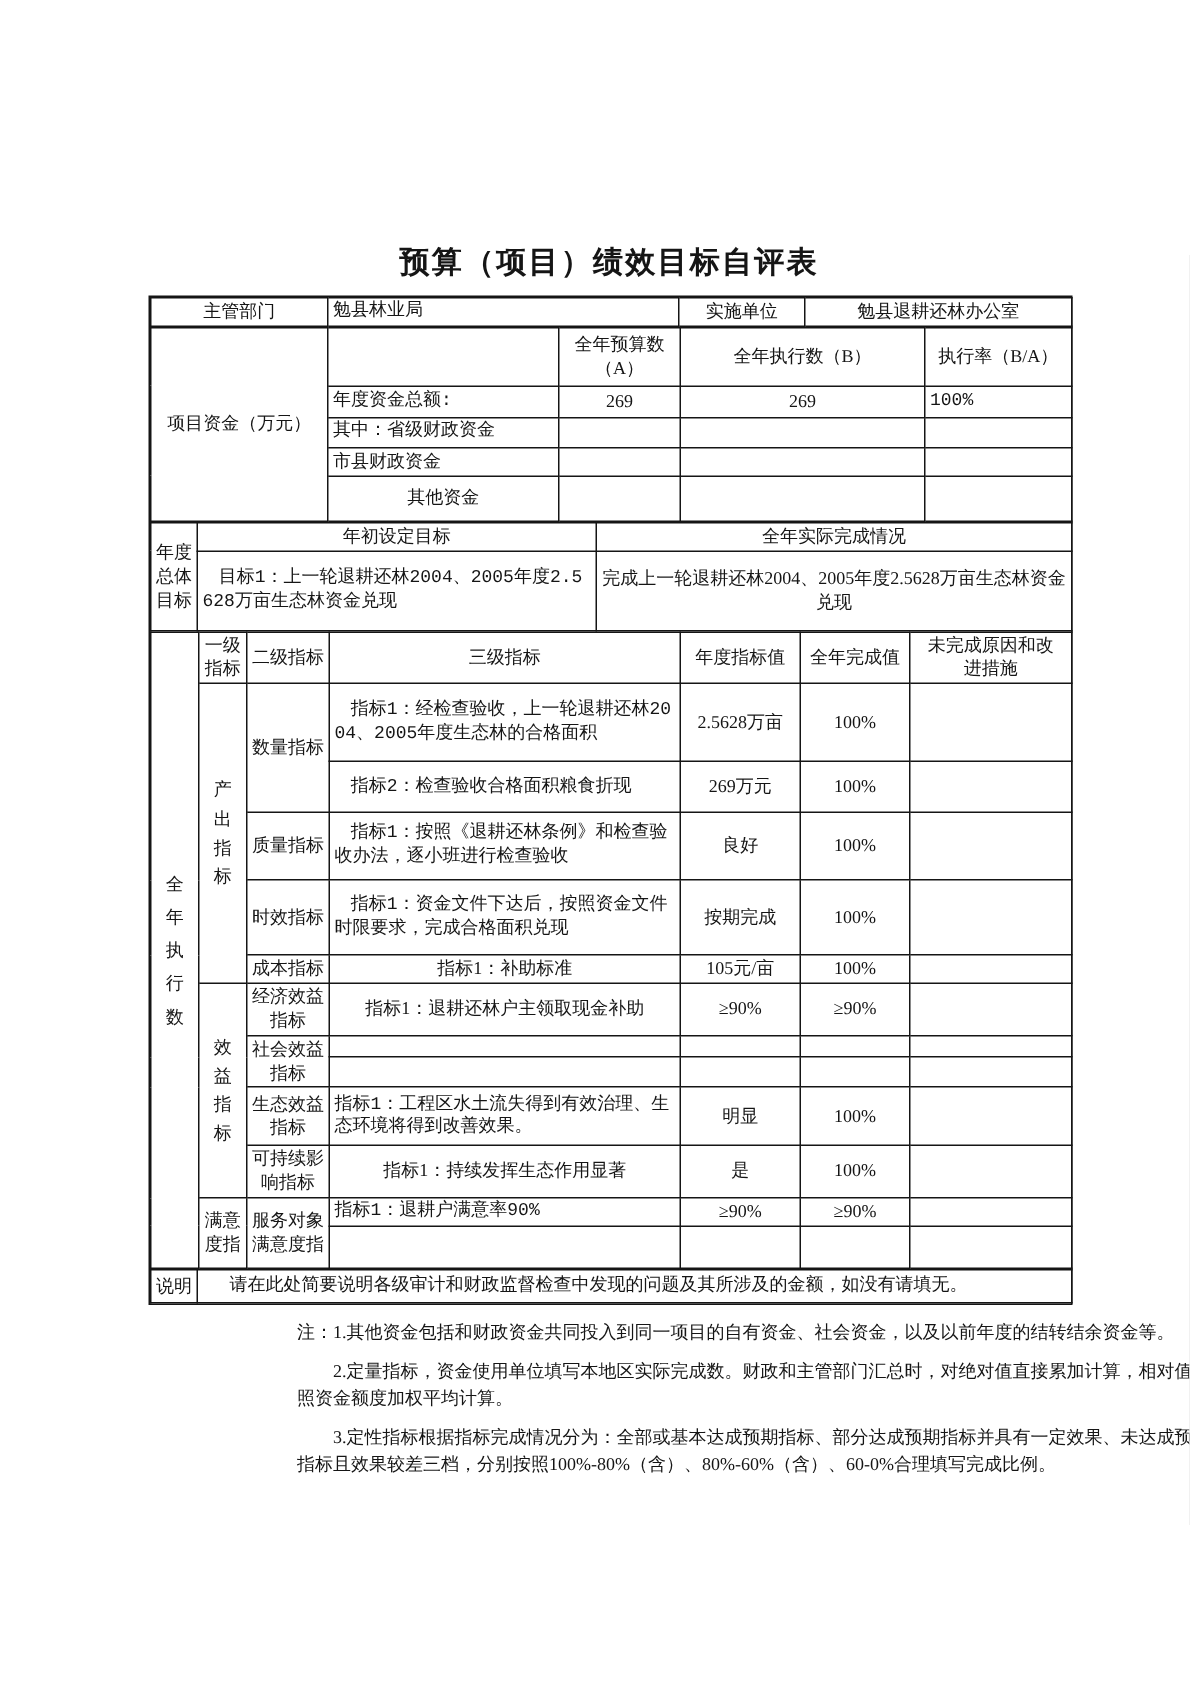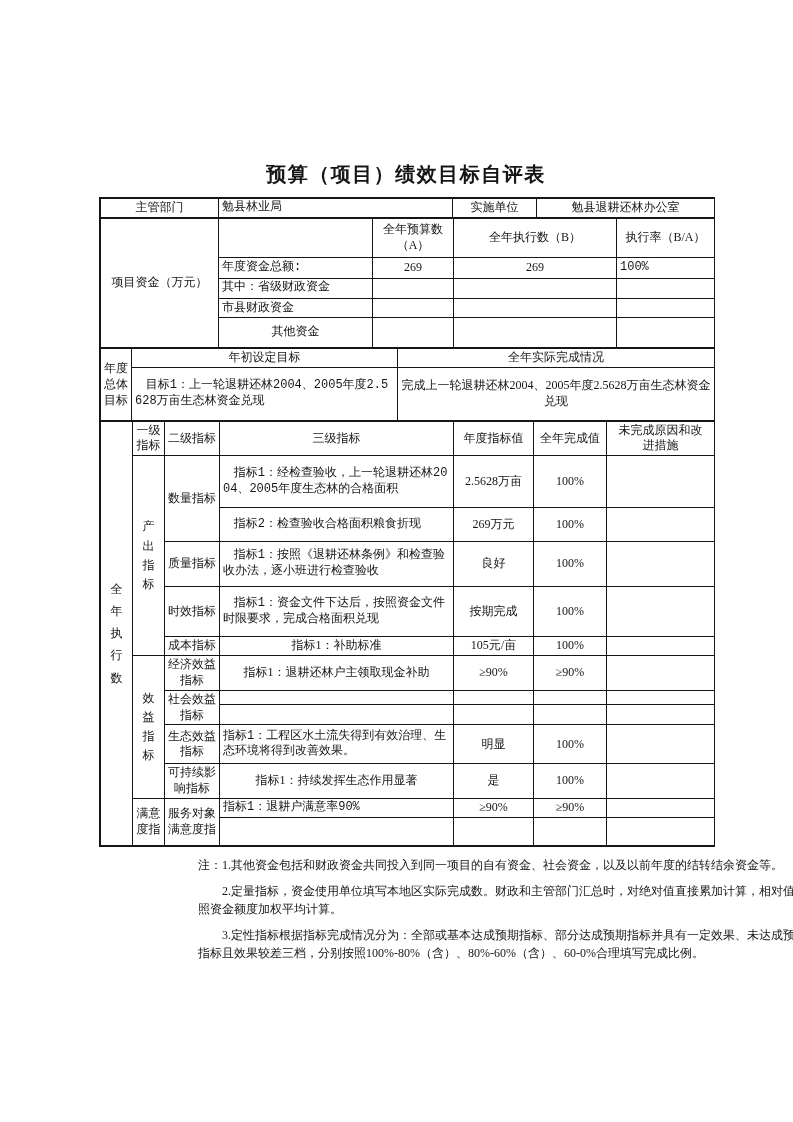--- a/index.html
+++ b/index.html
@@ -231,20 +231,32 @@
         </tr>
         <tr style="height:28px">
           <td></td>
           <td></td>
           <td></td>
           <td></td>
         </tr>
       </tbody>
         </table>
 
+      <table class="t">
+        <colgroup>
+            <col style="width:31px">
+            <col style="width:583px">
+          </colgroup>
+        <tbody>
+            <tr style="height:22px">
+          <td class="c nopad">说明</td>
+          <td class="l" style="text-indent:1.5em">请在此处简要说明各级审计和财政监督检查中发现的问题及其所涉及的金额，如没有请填无。</td>
+        </tr>
+      </tbody>
+        </table>
 
     </div>
 
     <div class="notes">
       <p>注：1.其他资金包括和财政资金共同投入到同一项目的自有资金、社会资金，以及以前年度的结转结余资金等。</p>
       <p>2.定量指标，资金使用单位填写本地区实际完成数。财政和主管部门汇总时，对绝对值直接累加计算，相对值按照资金额度加权平均计算。</p>
       <p>3.定性指标根据指标完成情况分为：全部或基本达成预期指标、部分达成预期指标并具有一定效果、未达成预期指标且效果较差三档，分别按照100%-80%（含）、80%-60%（含）、60-0%合理填写完成比例。</p>
     </div>
 
   </div>

